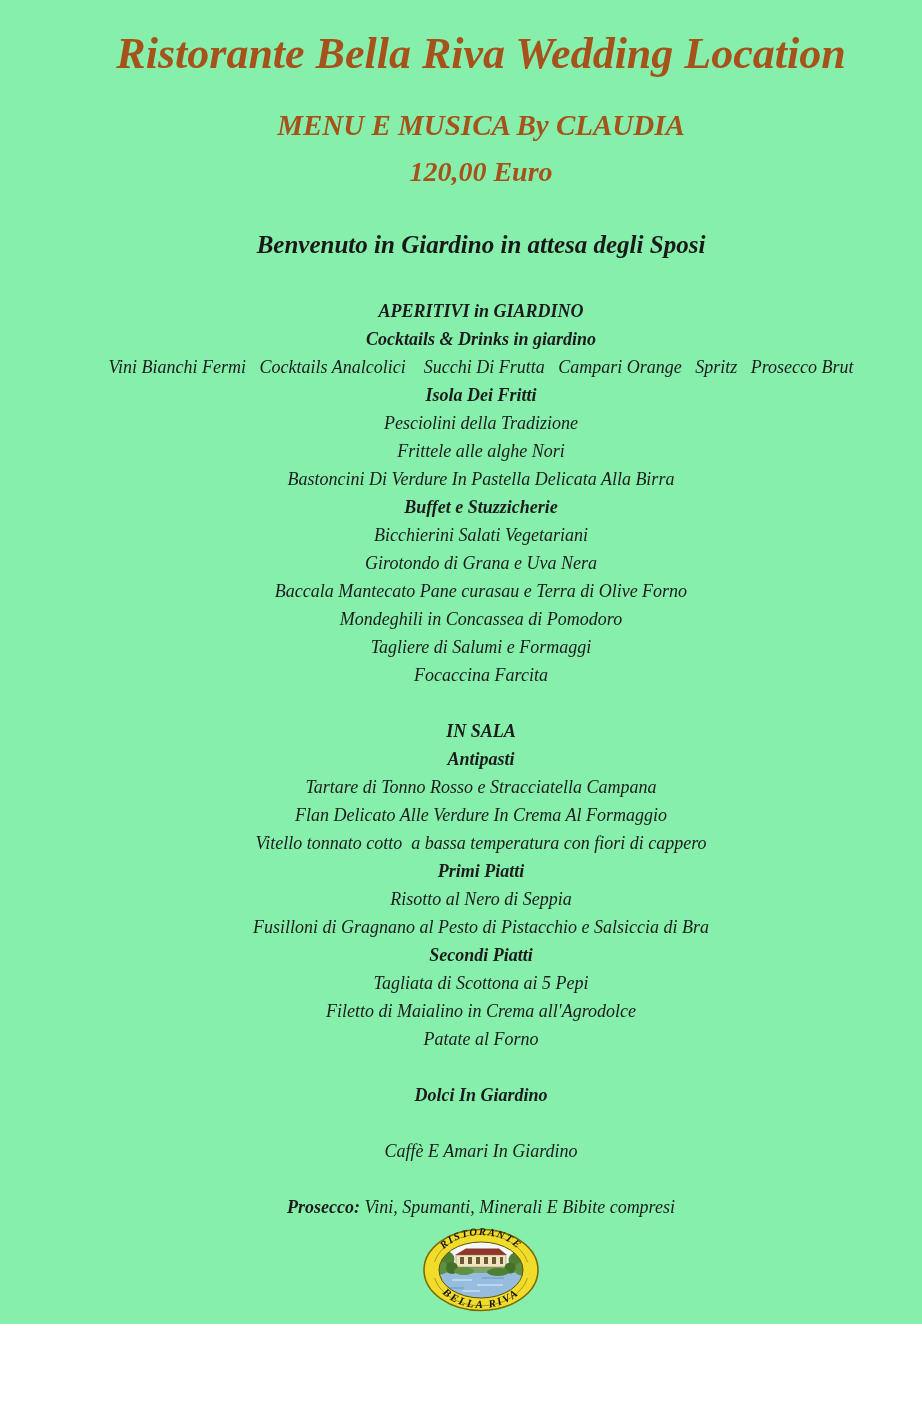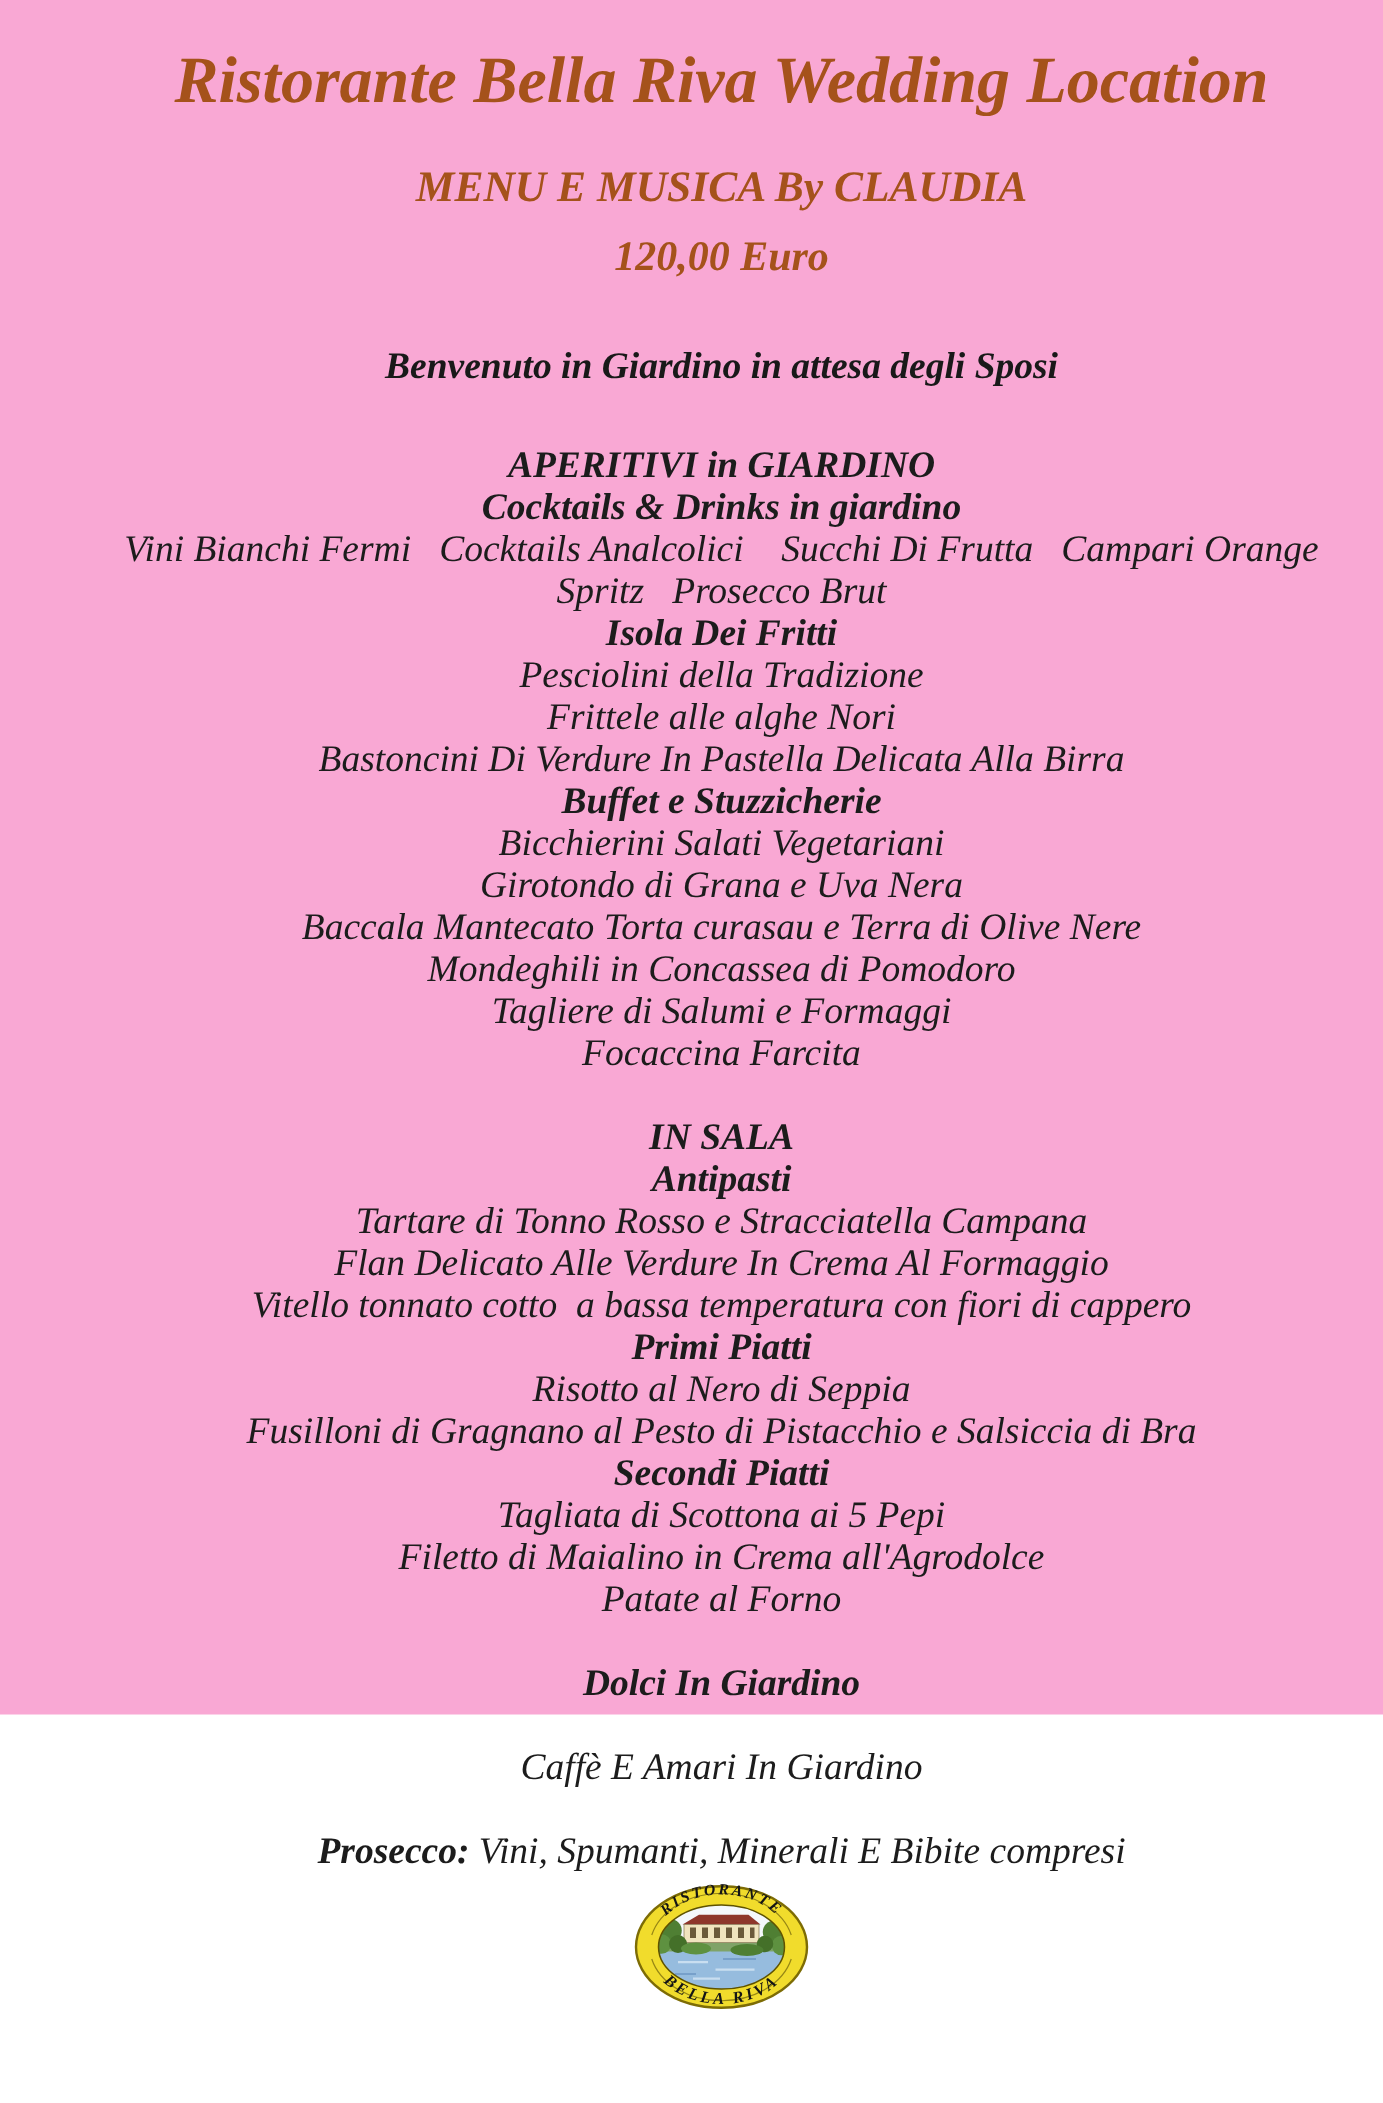--- a/index.html
+++ b/index.html
@@ -6,22 +6,22 @@
   html, body { background: #ffffff; }
   body {
     width: 922px;
     height: 1402px;
     overflow: hidden;
     font-family: "Liberation Serif", "DejaVu Serif", serif;
     color: #1c1c1c;
   }
   .page {
     width: 922px;
-    height: 1143px;
-    background: #f9a8d4;
+    height: 1324px;
+    background: #86efac;
     position: relative;
   }
   .content {
     margin-left: 52px;
     width: 858px;
     text-align: center;
     font-style: italic;
   }
   .title {
     padding-top: 28px;
@@ -47,21 +47,21 @@
   }
   .welcome {
     margin-top: 42px;
     font-size: 25px;
     line-height: 30px;
     font-weight: bold;
     color: #191919;
   }
   .menu {
     margin-top: 37px;
-    font-size: 25px;
+    font-size: 18px;
   }
   .menu-line {
     line-height: 28px;
     white-space: pre-wrap;
   }
   .menu-line.heading { font-weight: bold; }
   .menu-line.spacer  { height: 28px; }
   .menu-line b { font-weight: bold; }
   .logo-wrap {
     margin-top: 7px;
@@ -87,21 +87,21 @@
         <div class="menu-line heading">APERITIVI in GIARDINO</div>
         <div class="menu-line heading">Cocktails &amp; Drinks in giardino</div>
         <div class="menu-line item">Vini Bianchi Fermi   Cocktails Analcolici    Succhi Di Frutta   Campari Orange   Spritz   Prosecco Brut</div>
         <div class="menu-line heading">Isola Dei Fritti</div>
         <div class="menu-line item">Pesciolini della Tradizione</div>
         <div class="menu-line item">Frittele alle alghe Nori</div>
         <div class="menu-line item">Bastoncini Di Verdure In Pastella Delicata Alla Birra</div>
         <div class="menu-line heading">Buffet e Stuzzicherie</div>
         <div class="menu-line item">Bicchierini Salati Vegetariani</div>
         <div class="menu-line item">Girotondo di Grana e Uva Nera</div>
-        <div class="menu-line item">Baccala Mantecato Torta curasau e Terra di Olive Nere</div>
+        <div class="menu-line item">Baccala Mantecato Pane curasau e Terra di Olive Forno</div>
         <div class="menu-line item">Mondeghili in Concassea di Pomodoro</div>
         <div class="menu-line item">Tagliere di Salumi e Formaggi</div>
         <div class="menu-line item">Focaccina Farcita</div>
         <div class="menu-line spacer"></div>
         <div class="menu-line heading">IN SALA</div>
         <div class="menu-line heading">Antipasti</div>
         <div class="menu-line item">Tartare di Tonno Rosso e Stracciatella Campana</div>
         <div class="menu-line item">Flan Delicato Alle Verdure In Crema Al Formaggio</div>
         <div class="menu-line item">Vitello tonnato cotto  a bassa temperatura con fiori di cappero</div>
         <div class="menu-line heading">Primi Piatti</div>

